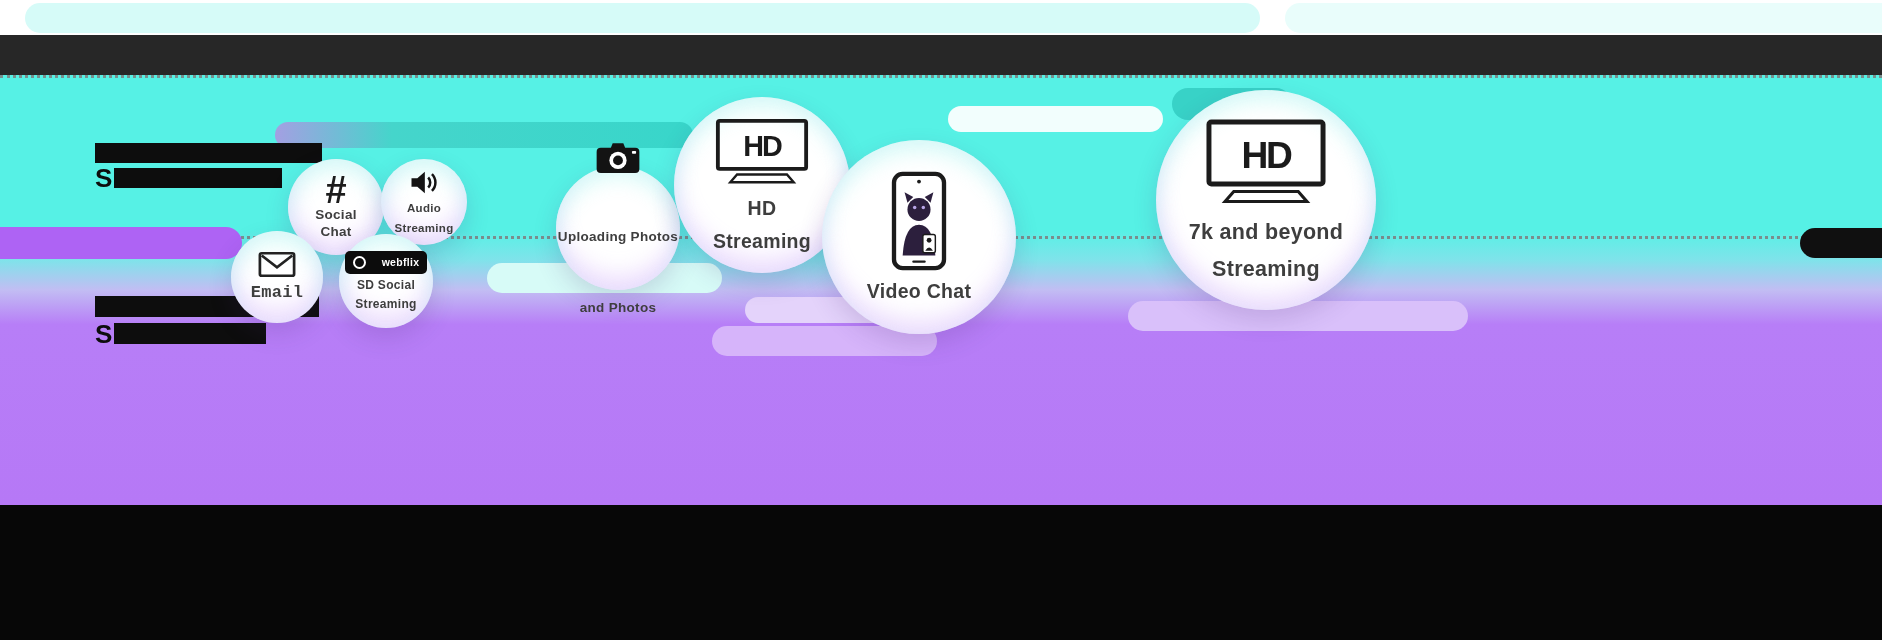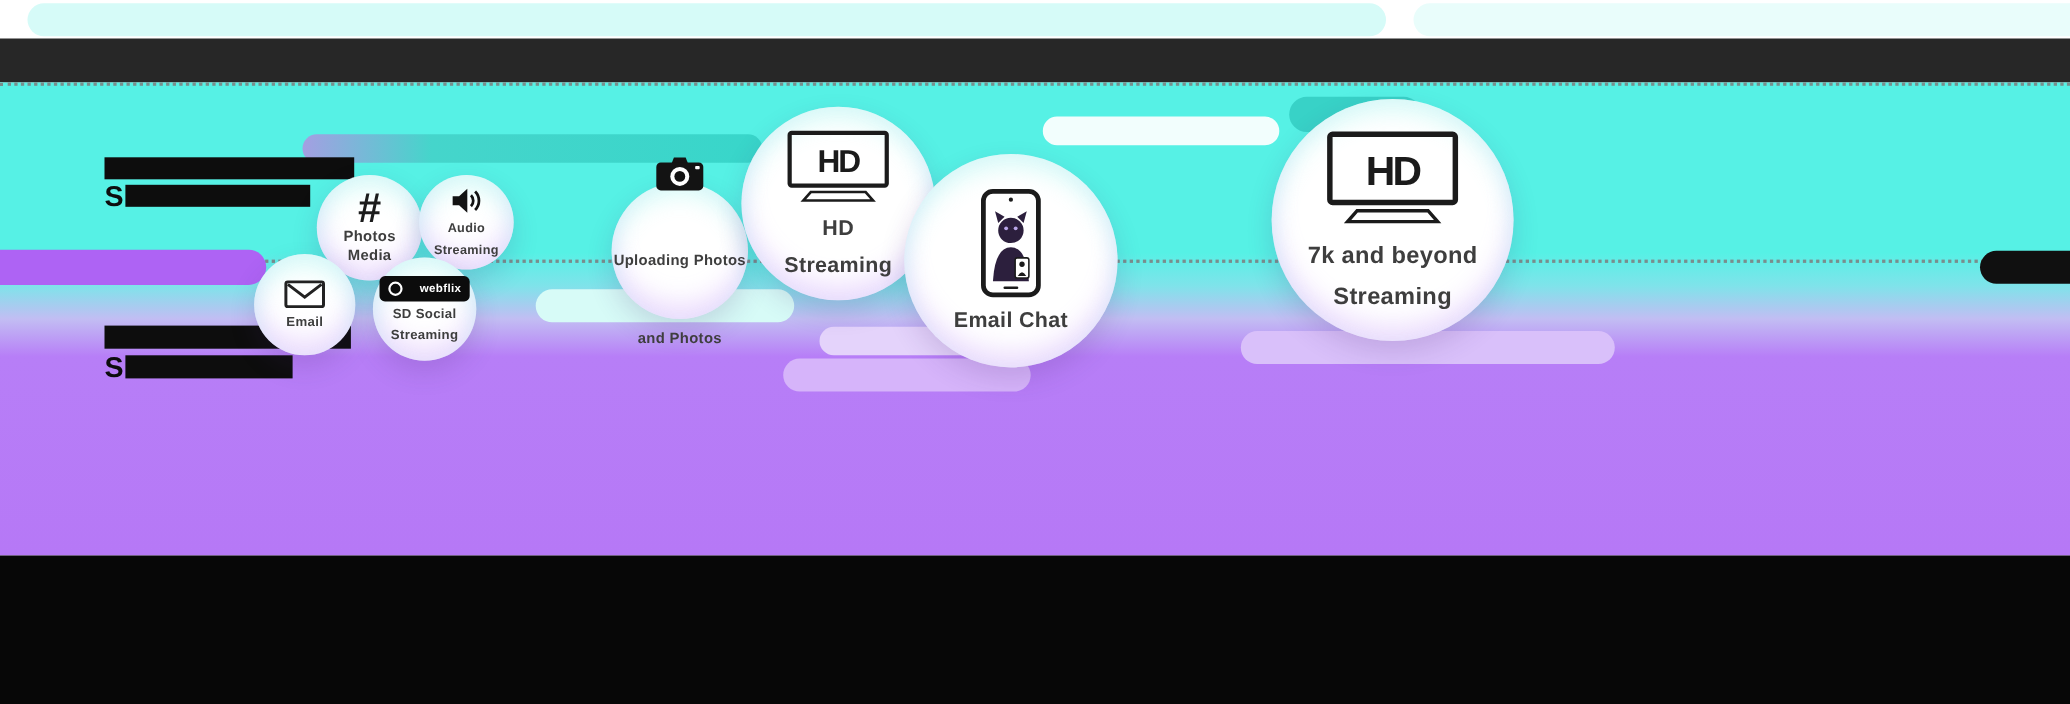--- a/index.html
+++ b/index.html
@@ -57,21 +57,21 @@
                inset 0 12px 20px rgba(130,242,233,0.30),
                inset 0 -14px 22px rgba(195,150,250,0.32);
   }
   .bubble .lbl{font-weight:700;color:#3e3e3e;letter-spacing:.3px;line-height:1.25;}
   .b-social{left:288px;top:84px;width:96px;height:96px;}
   .b-social .hash{font-size:38px;font-weight:800;color:#1c1c1c;line-height:.9;}
   .b-social .lbl{font-size:13.5px;}
   .b-audio{left:381px;top:84px;width:86px;height:86px;}
   .b-audio .lbl{font-size:11.5px;margin-top:5px;}
   .b-email{left:231px;top:156px;width:92px;height:92px;}
-  .b-email .lbl{font-size:12px;margin-top:4px;}
+  .b-email .lbl{font-size:17px;margin-top:4px;font-family:Liberation Mono, monospace;}
   .b-sd{left:339px;top:159px;width:94px;height:94px;}
   .b-sd .lbl{font-size:12px;font-weight:800;margin-top:4px;}
   .b-upload{left:556px;top:91px;width:124px;height:124px;gap:48px;}
   .b-upload .lbl{font-size:13.5px;font-weight:800;margin-top:6px;}
   .b-hd{left:674px;top:22px;width:176px;height:176px;}
   .b-hd .lbl{font-size:19.5px;margin-top:8px;}
   .b-video{left:822px;top:65px;width:194px;height:194px;}
   .b-video .lbl{font-size:19.5px;margin-top:8px;}
   .b-uhd{left:1156px;top:15px;width:220px;height:220px;}
   .b-uhd .lbl{font-size:21.5px;margin-top:10px;}
@@ -125,22 +125,22 @@
           <span class="bar bar-1"></span>
         </div>
       <div class="row row-2">
         <span class="s-prefix">S</span>
         <span class="bar bar-2"></span>
       </div>
     </div>
 
     <div class="bubble b-social">
       <div class="hash">#</div>
-      <div class="lbl">Photos</div>
-      <div class="lbl">Media</div>
+      <div class="lbl">Social</div>
+      <div class="lbl">Chat</div>
     </div>
 
     <div class="bubble b-audio">
       <span>
         <svg width="30" height="27" viewBox="0 0 36 32">
           <path d="M3 11 H10 L19 3 V29 L10 21 H3 Z" fill="#131313"></path>
           <path d="M23 10 A8.5 8.5 0 0 1 23 22" stroke="#131313" stroke-width="3" fill="none"></path>
           <path d="M27.5 6 A14 14 0 0 1 27.5 26" stroke="#131313" stroke-width="3" fill="none"></path>
         </svg>
       </span>
@@ -203,21 +203,21 @@
           <circle cx="29" cy="40" r="12" fill="#2c1f3d"></circle>
           <circle cx="24.5" cy="38" r="1.8" fill="#b9a6e8"></circle>
           <circle cx="33.5" cy="38" r="1.8" fill="#b9a6e8"></circle>
           <path d="M12 88 Q14 56 29 56 Q44 56 46 88 Z" fill="#2c1f3d"></path>
           <rect x="33" y="66" width="13" height="19" rx="2" fill="#ffffff" stroke="#1b1b1b" stroke-width="1.5"></rect>
           <circle cx="39.5" cy="72" r="2.5" fill="#1b1b1b"></circle>
           <path d="M35.5 83 Q39.5 76 43.5 83 Z" fill="#1b1b1b"></path>
           <rect x="22" y="93" width="14" height="2.5" rx="1.2" fill="#1b1b1b"></rect>
         </svg>
       </span>
-      <div class="lbl">Email Chat</div>
+      <div class="lbl">Video Chat</div>
     </div>
 
     <div class="bubble b-uhd">
       <span>
         <svg width="124" height="92" viewBox="0 0 100 74">
           <rect x="4" y="4" width="92" height="50" rx="2" fill="none" stroke="#1b1b1b" stroke-width="4"></rect>
           <text x="50" y="41" font-size="30" font-weight="800" text-anchor="middle" font-family="Liberation Sans, sans-serif" letter-spacing="-2" fill="#1b1b1b">HD</text>
           <path d="M24 60 L76 60 L83 68 L17 68 Z" fill="none" stroke="#1b1b1b" stroke-width="2.5"></path>
         </svg>
       </span>

